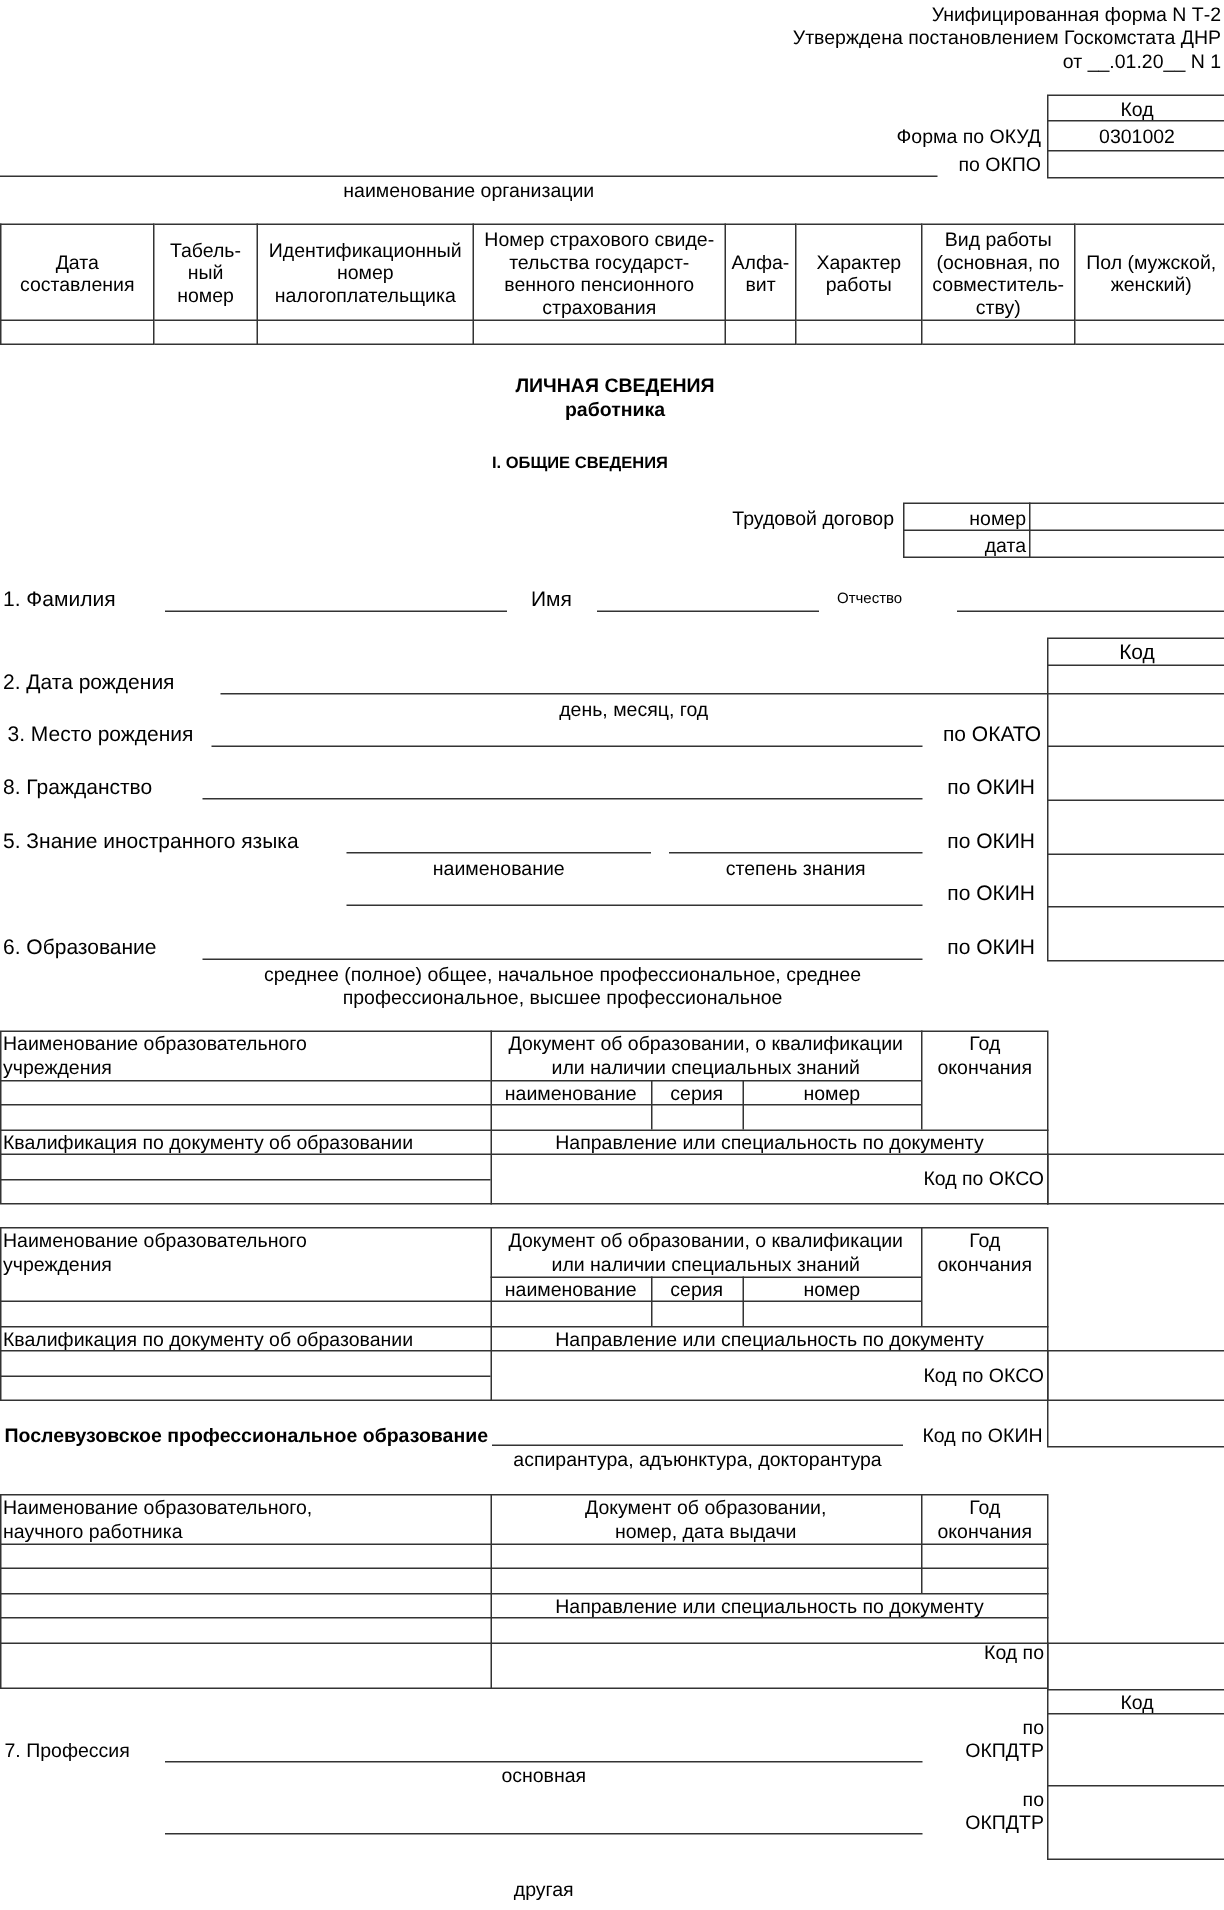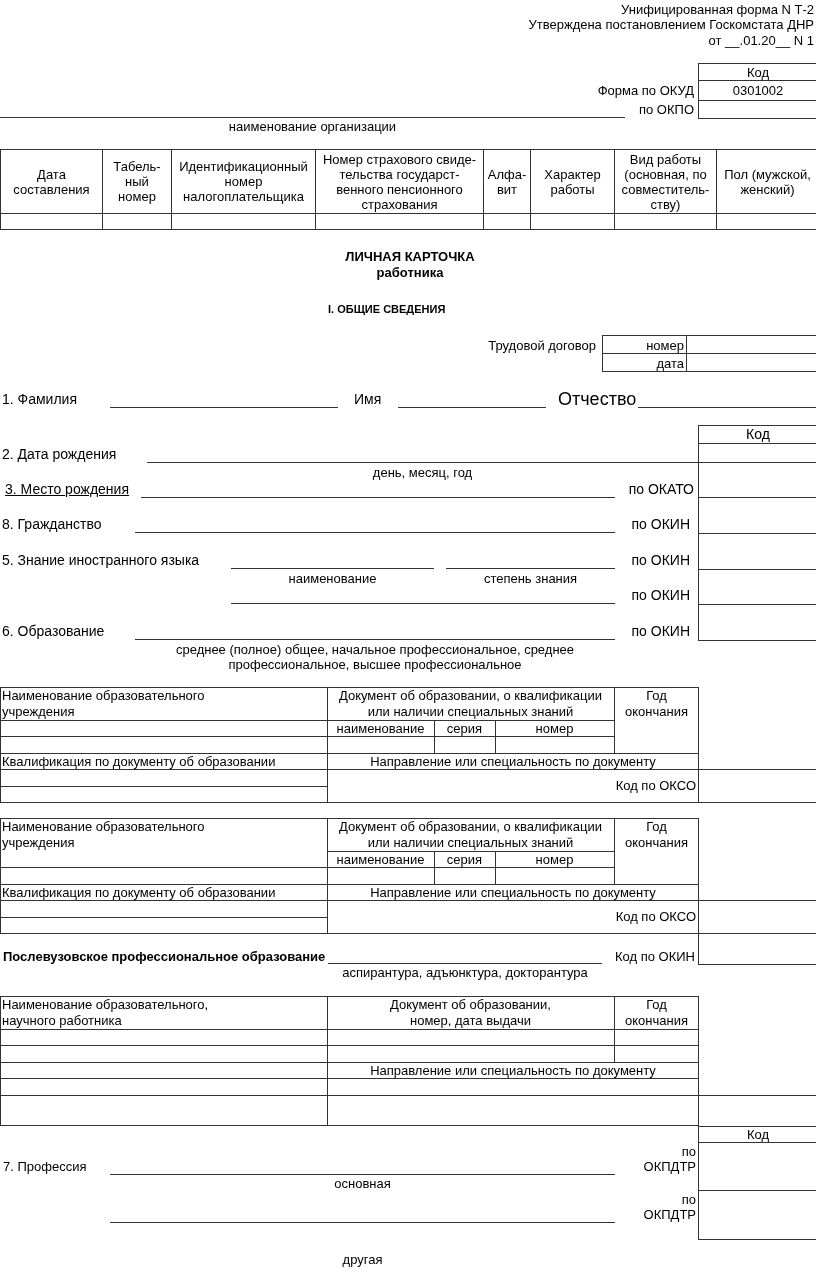--- a/index.html
+++ b/index.html
@@ -64,59 +64,59 @@
     <td></td>
     <td></td>
     <td></td>
     <td></td>
     <td></td>
     <td></td>
   </tr>
 </tbody>
   </table>
 
-<div class="t c bold" style="left:300px; top:249px; width:220px;">ЛИЧНАЯ КАРТОЧКА</div>
+<div class="t c bold" style="left:300px; top:249px; width:220px;">ЛИЧНАЯ СВЕДЕНИЯ</div>
 <div class="t c bold" style="left:300px; top:265px; width:220px;">работника</div>
 <div class="t bold" style="left:328px; top:302px; font-size:11px;">I. ОБЩИЕ СВЕДЕНИЯ</div>
 
 <div class="t r" style="left:400px; top:338px; width:196px;">Трудовой договор</div>
 <div class="box" style="left:602px; top:335px; width:216px; height:37px;"></div>
 <div class="hline" style="left:602px; top:353px; width:216px;"></div>
 <div class="vline" style="left:686px; top:335px; height:37px;"></div>
 <div class="t r" style="left:602px; top:338px; width:82px;">номер</div>
 <div class="t" style="left:690px; top:338px; width:124px;"></div>
 <div class="t r" style="left:602px; top:356px; width:82px;">дата</div>
 <div class="t" style="left:690px; top:356px; width:124px;"></div>
 
 <div class="t" style="left:2px; top:392px; font-size:14px;">1. Фамилия</div>
 <div class="fld" style="left:110px; top:407px; width:228px;"></div>
 <div class="t" style="left:354px; top:392px; font-size:14px;">Имя</div>
 <div class="fld" style="left:398px; top:407px; width:148px;"></div>
-<div class="t" style="left:558px; top:392px; font-size:18px;">Отчество</div>
+<div class="t" style="left:558px; top:392px; font-size:10px;">Отчество</div>
 <div class="fld" style="left:638px; top:407px; width:178px;"></div>
 
 <div class="box" style="left:698px; top:425px; width:120px; height:216px;"></div>
 <div class="hline" style="left:698px; top:443px; width:120px;"></div>
 <div class="hline" style="left:698px; top:462px; width:120px;"></div>
 <div class="hline" style="left:698px; top:497px; width:120px;"></div>
 <div class="hline" style="left:698px; top:533px; width:120px;"></div>
 <div class="hline" style="left:698px; top:569px; width:120px;"></div>
 <div class="hline" style="left:698px; top:604px; width:120px;"></div>
 <div class="t c" style="left:698px; top:427px; width:120px; font-size:14px;">Код</div>
 <div class="abs" style="left:700px; top:464px; width:116px; height:32px;"></div>
 <div class="abs" style="left:700px; top:499px; width:116px; height:33px;"></div>
 <div class="abs" style="left:700px; top:535px; width:116px; height:33px;"></div>
 <div class="abs" style="left:700px; top:571px; width:116px; height:32px;"></div>
 <div class="abs" style="left:700px; top:606px; width:116px; height:33px;"></div>
 
 <div class="t" style="left:2px; top:447px; font-size:14px;">2. Дата рождения</div>
 <div class="fld" style="left:147px; top:462px; width:551px;"></div>
 <div class="t c" style="left:147px; top:465px; width:551px;">день, месяц, год</div>
 
-<div class="t" style="left:5px; top:482px; font-size:14px;text-decoration:underline;">3. Место рождения</div>
+<div class="t" style="left:5px; top:482px; font-size:14px;">3. Место рождения</div>
 <div class="fld" style="left:141px; top:497px; width:474px;"></div>
 <div class="t r" style="left:600px; top:482px; width:94px; font-size:14px;">по ОКАТО</div>
 
 <div class="t" style="left:2px; top:517px; font-size:14px;">8. Гражданство</div>
 <div class="fld" style="left:135px; top:532px; width:480px;"></div>
 <div class="t r" style="left:600px; top:517px; width:90px; font-size:14px;">по ОКИН</div>
 
 <div class="t" style="left:2px; top:553px; font-size:14px;">5. Знание иностранного языка</div>
 <div class="fld" style="left:231px; top:568px; width:203px;"></div>
 <div class="fld" style="left:446px; top:568px; width:169px;"></div>
@@ -204,20 +204,21 @@
   <div class="hline" style="left:0; top:82px; width:699px;"></div>
   <div class="hline" style="left:0; top:99px; width:818px;"></div>
   <div class="vline" style="left:698px; top:99px; height:31px;"></div>
   <div class="t" style="left:2px; top:1px;">Наименование образовательного,</div>
   <div class="t" style="left:2px; top:17px;">научного работника</div>
   <div class="t c" style="left:327px; top:1px; width:287px;">Документ об образовании,</div>
   <div class="t c" style="left:327px; top:17px; width:287px;">номер, дата выдачи</div>
   <div class="t c" style="left:614px; top:1px; width:85px;">Год</div>
   <div class="t c" style="left:614px; top:17px; width:85px;">окончания</div>
   <div class="t c" style="left:327px; top:67px; width:372px;">Направление или специальность по документу</div>
+  <div class="t r" style="left:327px; top:98px; width:369px;">Код по</div>
 </div>
 
 <div class="box" style="left:698px; top:1126px; width:120px; height:114px;"></div>
 <div class="hline" style="left:698px; top:1142px; width:120px;"></div>
 <div class="hline" style="left:698px; top:1190px; width:120px;"></div>
 <div class="t c" style="left:698px; top:1127px; width:120px;">Код</div>
 <div class="abs" style="left:700px; top:1144px; width:116px; height:45px;"></div>
 <div class="abs" style="left:700px; top:1192px; width:116px; height:46px;"></div>
 
 <div class="t" style="left:3px; top:1159px;">7. Профессия</div>

